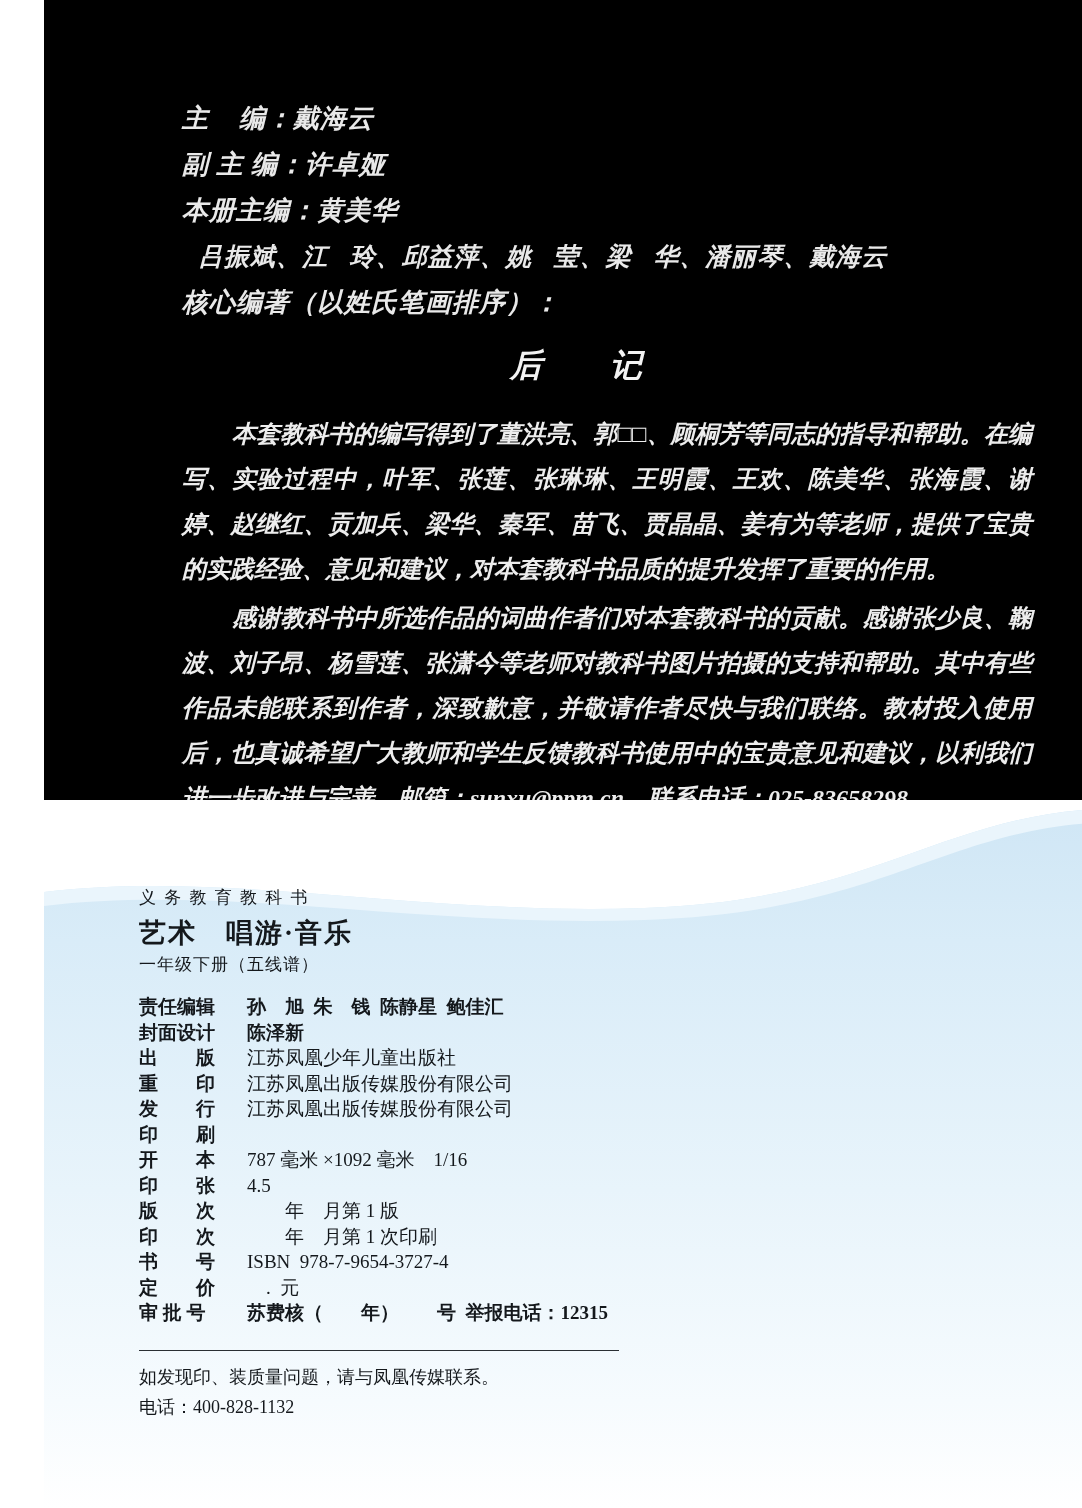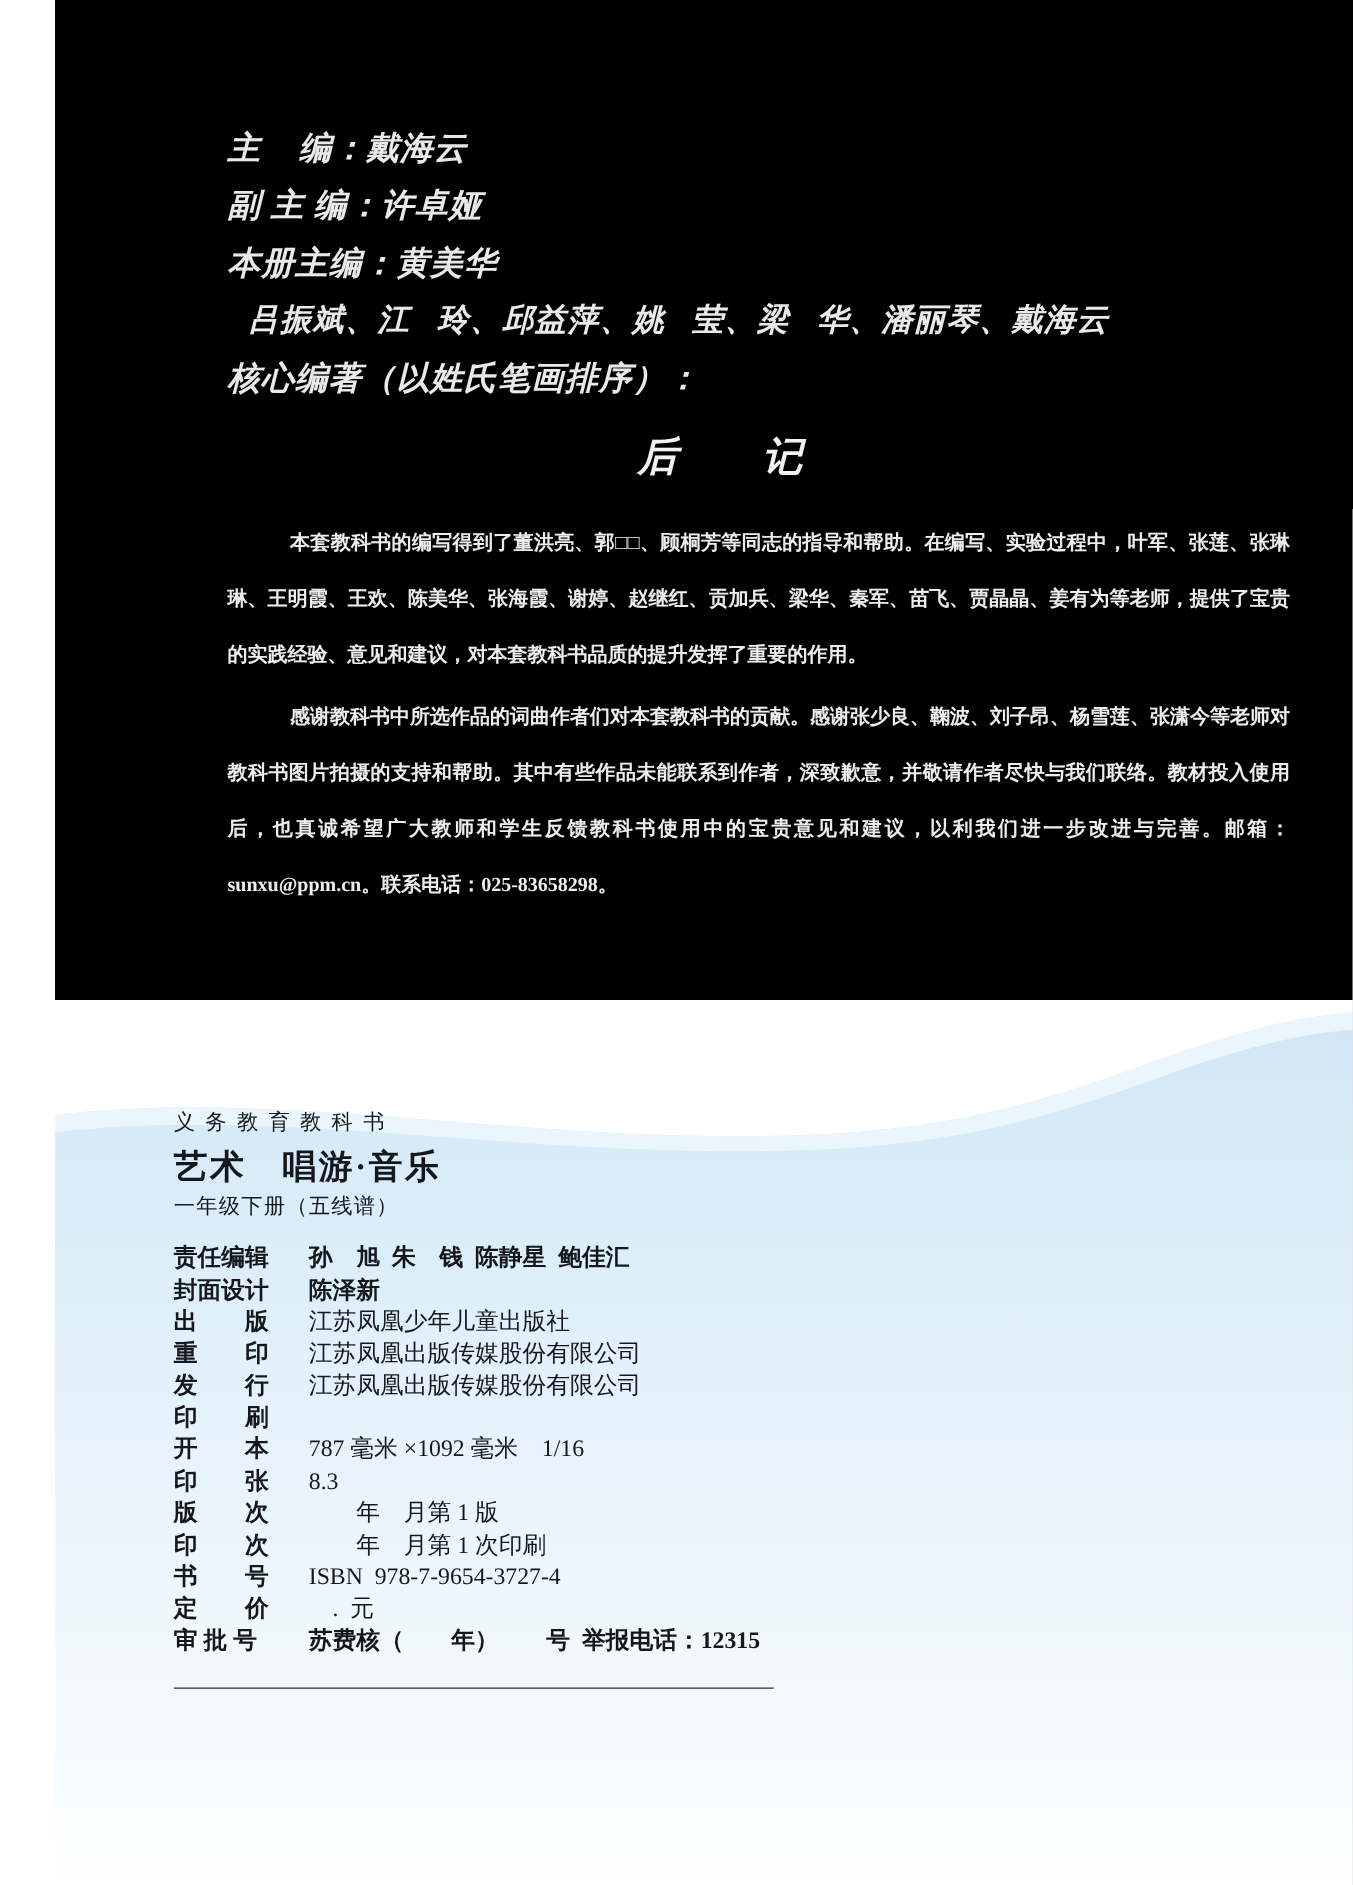--- a/index.html
+++ b/index.html
@@ -64,22 +64,23 @@
     font-style: italic;
     letter-spacing: 18px;
   }
 
   .body-text {
     position: absolute;
     left: 138px;
     top: 412px;
     width: 850px;
     color: #ededed;
-    font-size: 16px;
+    font-size: 24px;
     line-height: 45px;
+    font-style: italic;
     font-weight: 600;
     text-align: justify;
   }
   .body-text p {
     margin: 0 0 4px 0;
     text-indent: 50px;
   }
 
   
   .bottom-blue {
@@ -231,21 +232,21 @@
         <tr>
           <td class="lbl">印　　刷</td>
           <td class="val"></td>
         </tr>
         <tr>
           <td class="lbl">开　　本</td>
           <td class="val">787 毫米 ×1092 毫米　1/16</td>
         </tr>
         <tr>
           <td class="lbl">印　　张</td>
-          <td class="val">8.3</td>
+          <td class="val">4.5</td>
         </tr>
         <tr>
           <td class="lbl">版　　次</td>
           <td class="val">　　年　月第 1 版</td>
         </tr>
         <tr>
           <td class="lbl">印　　次</td>
           <td class="val">　　年　月第 1 次印刷</td>
         </tr>
         <tr>
@@ -259,14 +260,18 @@
         <tr class="row-bold">
           <td class="lbl">审 批 号</td>
           <td class="val">苏费核（　　年）　　号  举报电话：12315</td>
         </tr>
       </tbody>
     </table>
   </div>
 
   <div class="rule"></div>
 
+  <div class="footnote">
+    <div>如发现印、装质量问题，请与凤凰传媒联系。</div>
+    <div>电话：400-828-1132</div>
+  </div>
 
 </div>
 
 </body></html>

